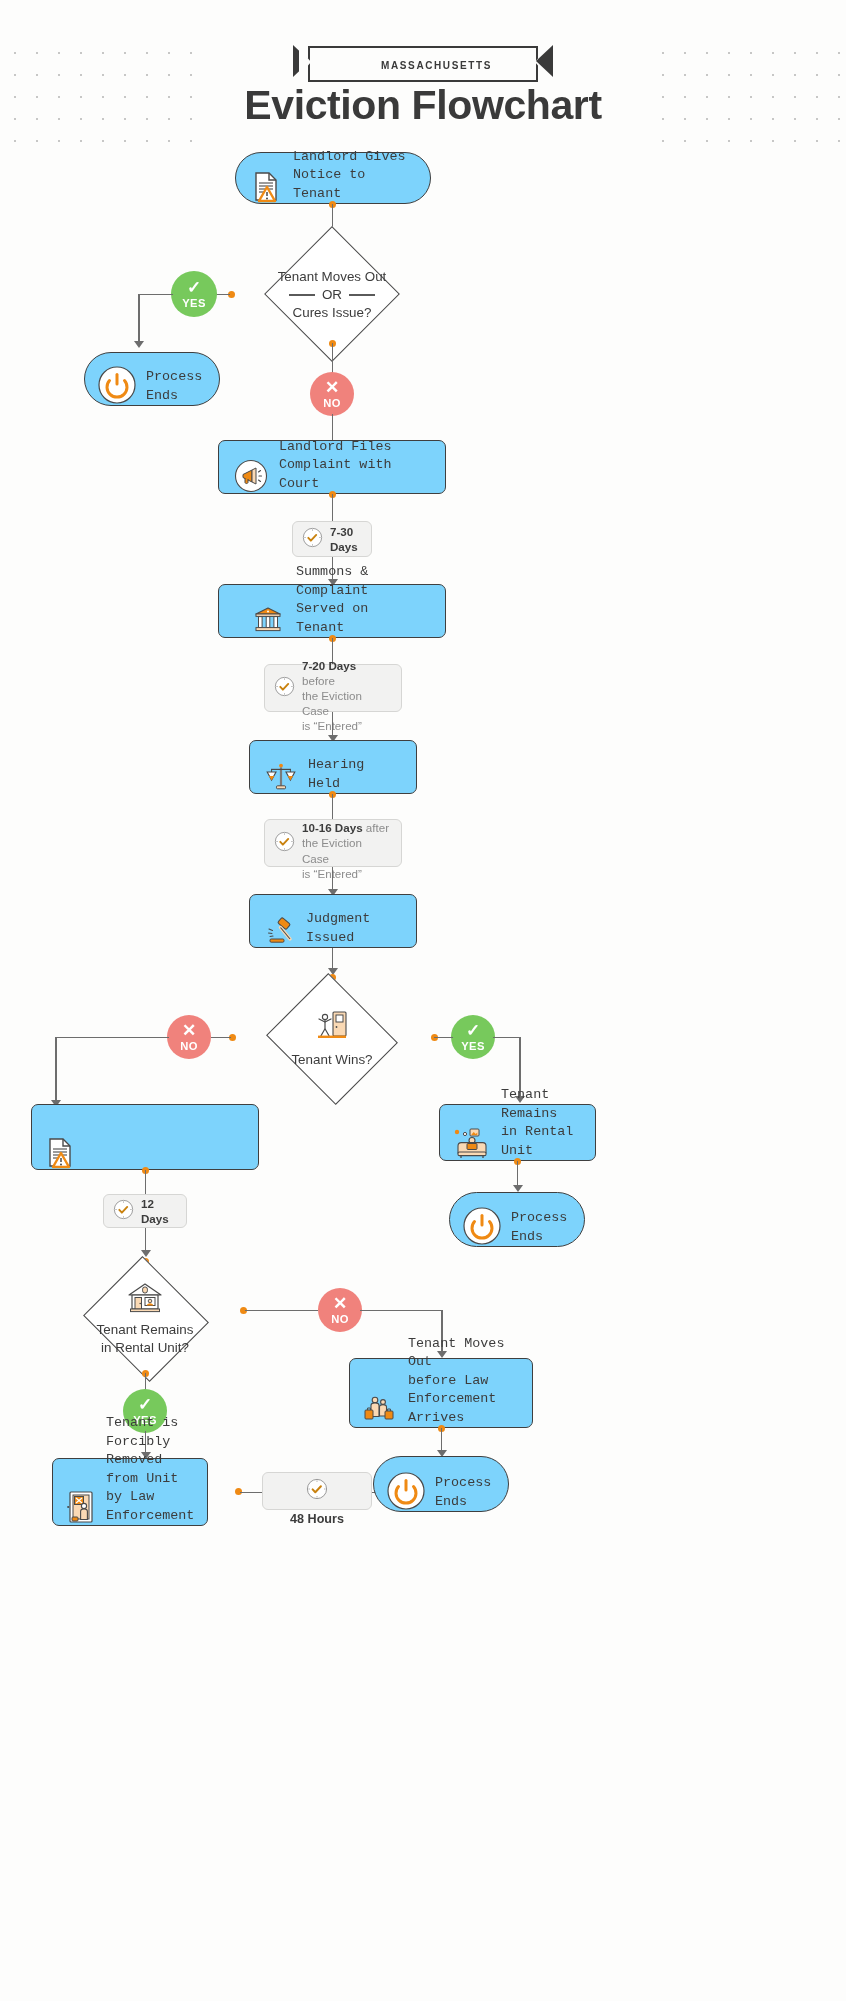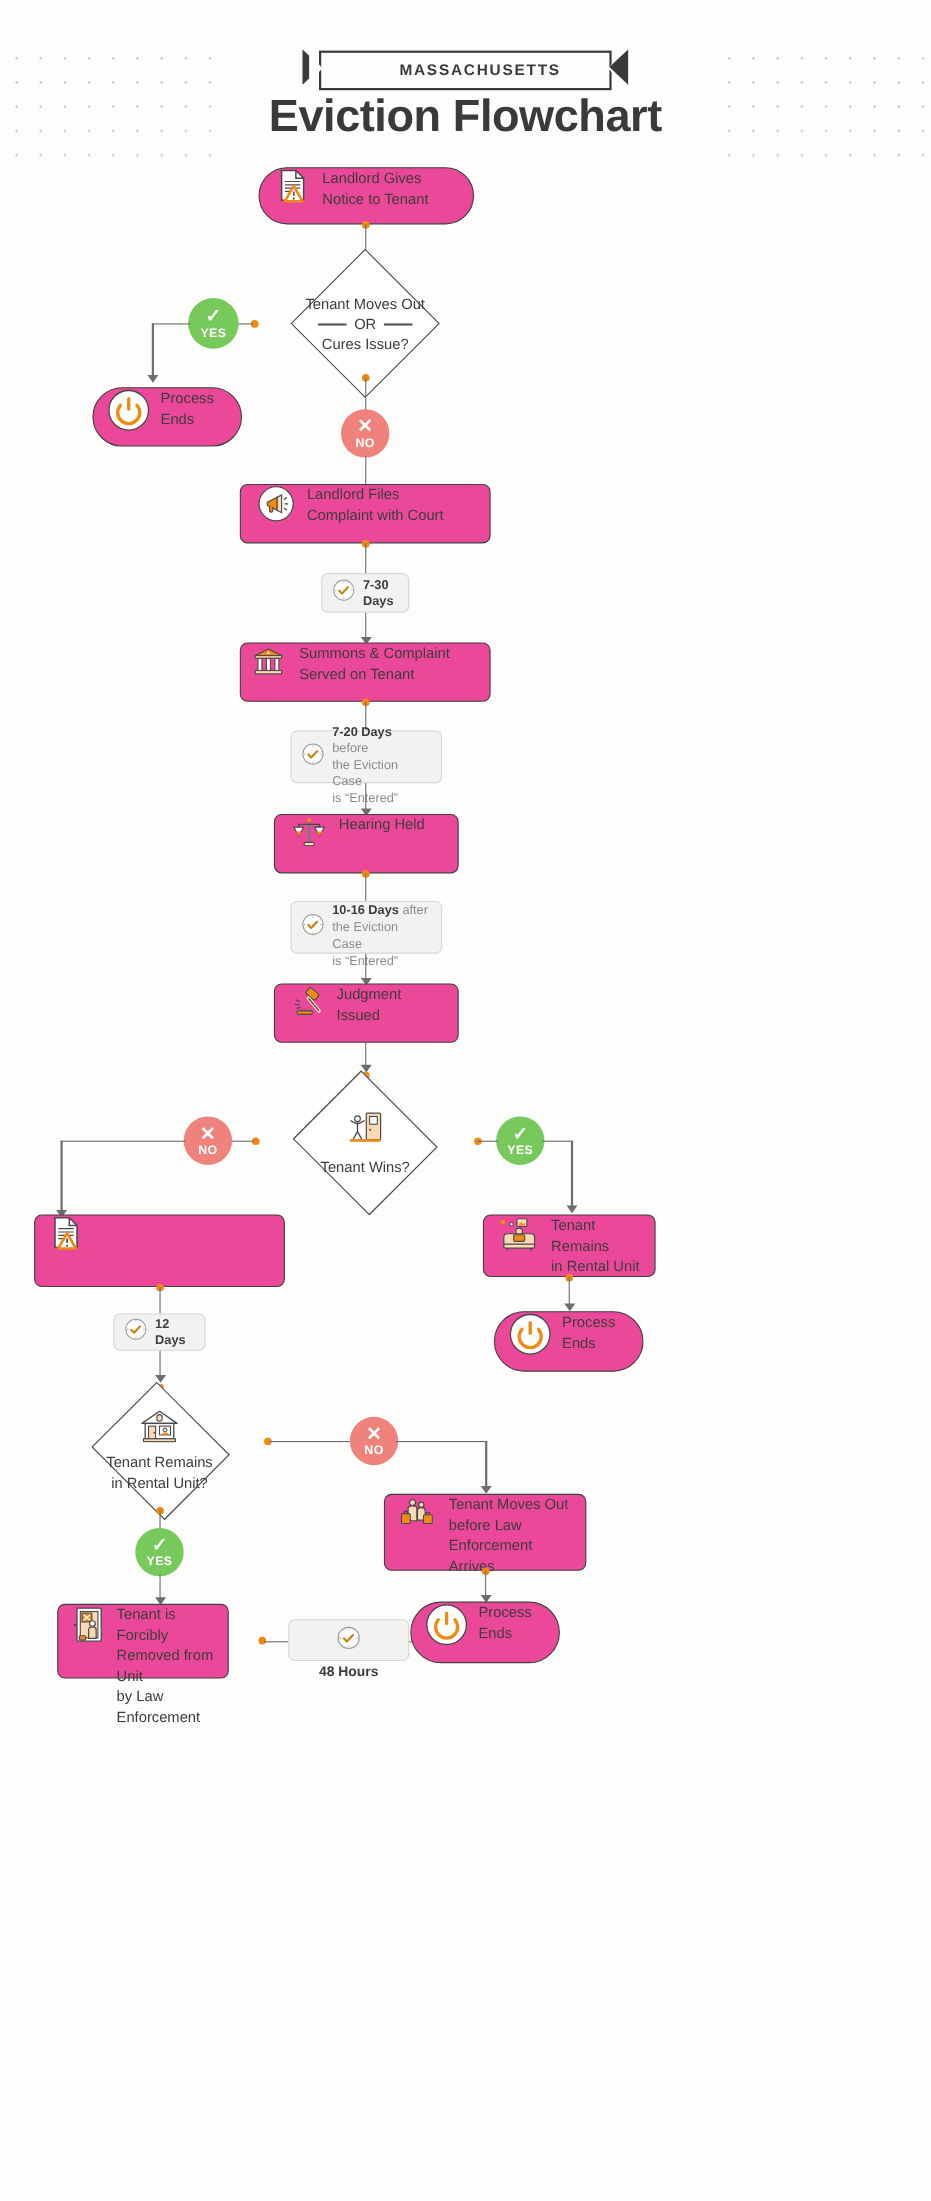--- a/index.html
+++ b/index.html
@@ -13,41 +13,41 @@
   .dots { position:absolute; top:42px; height:112px; width:190px;
     background-image:radial-gradient(#bdbdbd 1.1px, transparent 1.2px);
     background-size:22px 22px; opacity:.85; }
   .dots.left { left:4px; }
   .dots.right { right:4px; }
 
   
   .ribbon-wrap { position:absolute; top:46px; left:0; width:846px; text-align:center; }
   .ribbon { display:inline-block; position:relative; border:2.6px solid #3a3a3a;
     padding:7px 44px 7px 44px; background:#fdfdfc; }
-  .ribbon-label { font-size:14px; font-weight:bold; letter-spacing:1.6px; color:#3a3a3a;padding-left:27px; }
+  .ribbon-label { font-size:10px; font-weight:bold; letter-spacing:1.6px; color:#3a3a3a;padding-left:27px; }
   .ribbon:before, .ribbon:after {
     content:""; position:absolute; top:-2.6px; width:0; height:0; }
   .ribbon:before { left:-17px;
     border-top:16.5px solid transparent; border-bottom:16.5px solid transparent;
     border-left:17px solid #3a3a3a; }
   .ribbon:after { right:-17px;
     border-top:16.5px solid transparent; border-bottom:16.5px solid transparent;
     border-right:17px solid #3a3a3a; }
   .ribbon-notch-l, .ribbon-notch-r { position:absolute; top:0; width:0; height:0;
     border-top:14px solid transparent; border-bottom:14px solid transparent; }
   .ribbon-notch-l { left:-11.5px; border-left:12px solid #fdfdfc; }
   .ribbon-notch-r { right:-11.5px; border-right:12px solid #fdfdfc; }
 
   .main-title { position:absolute; top:82px; left:0; width:846px; text-align:center;
     font-size:41px; font-weight:bold; color:#3a3a3a; letter-spacing:-.4px; }
 
   
   #canvas { position:absolute; top:0; left:0; width:846px; height:2001px; }
-  .node { position:absolute; background:#ec4899; border:1.3px solid #3f3f3f;
-    display:flex; align-items:flex-start; }
+  .node { position:absolute; background:#7dd3fc; border:1.3px solid #3f3f3f;
+    display:flex; align-items:flex-end;font-family:Liberation Mono, monospace; }
   .node.pill   { border-radius:999px; }
   .node.rect   { border-radius:7px; }
   .node .ico   { flex:0 0 auto; display:flex; align-items:center; justify-content:center; }
   .node .txt   { font-size:13.4px; line-height:1.38; color:#3c3c3c; }
 
   
   .timebox { position:absolute; background:#f2f2f1; border:1.1px solid #d6d6d4;
     border-radius:6px; display:flex; align-items:center; padding:5px 9px; gap:7px; }
   .timebox .t-txt { font-size:11.6px; line-height:1.3; color:#8c8c8c; }
   .timebox .t-txt b { color:#3c3c3c; font-weight:bold; }
@@ -195,21 +195,21 @@
         <path d="M6.6 11.4l2.7 2.9 5.6-6" fill="none" stroke="#c9820f" stroke-width="2" stroke-linecap="round" stroke-linejoin="round"></path>
       </svg>
     </span>
     <span class="t-txt">
       <b>7-30</b><br><b>Days</b>
     </span>
   </div>
   <div class="ln v" style="left:331.6px;top:557px;height:24px;"></div>
   <div class="arw" style="left:327.6px;top:579px;"></div>
 
-  <div class="node rect" style="left:218px;top:584px;width:228px;height:54px;padding:0 8px;gap:11px;">
+  <div class="node rect" style="left:218px;top:584px;width:228px;height:54px;padding:0 32px;gap:11px;">
     <span class="ico">
       <svg width="34" height="34" viewBox="0 0 34 34">
         <path d="M17 5l12 6H5z" fill="#ef8a14" stroke="#4a4a4a" stroke-width="1.1" stroke-linejoin="round"></path>
         <circle cx="17" cy="8.6" r="1" fill="#fff"></circle>
         <rect x="5" y="11" width="24" height="2.4" fill="#fad9b4" stroke="#4a4a4a" stroke-width="1"></rect>
         <g fill="#fff" stroke="#4a4a4a" stroke-width="1">
           <rect x="7.5" y="13.6" width="3.6" height="11"></rect>
           <rect x="15.2" y="13.6" width="3.6" height="11"></rect>
           <rect x="22.9" y="13.6" width="3.6" height="11"></rect>
         </g>

